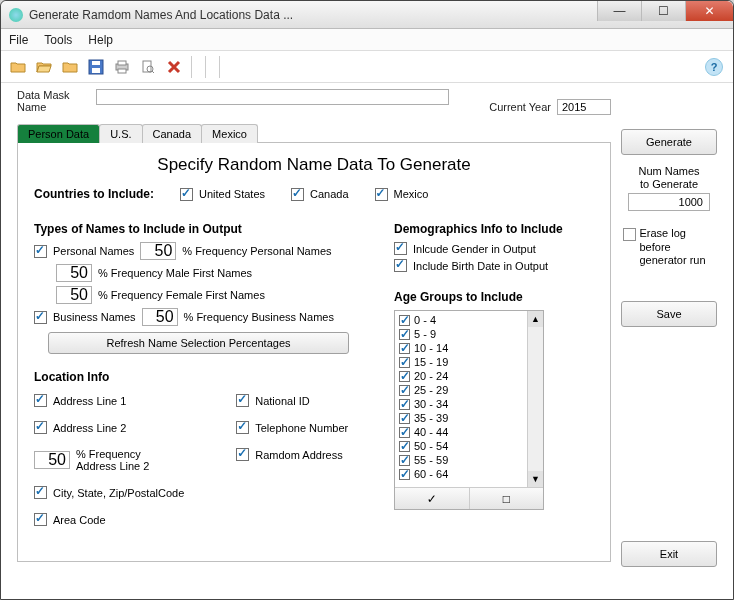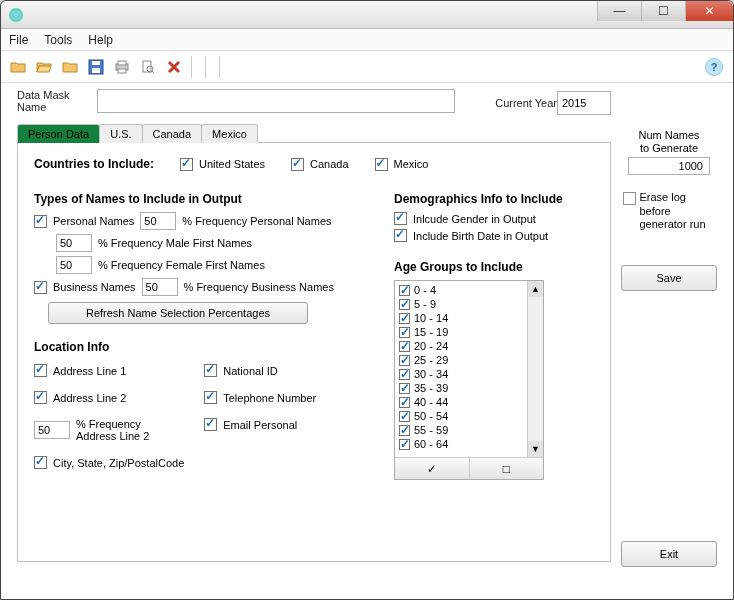--- a/index.html
+++ b/index.html
@@ -25,45 +25,45 @@
 .tsep { width:6px; height:22px; border-left:1px solid #ccc; margin:0 2px;}
 .helpbtn { position:absolute; right:10px; width:18px; height:18px; border-radius:50%; background:#c2e3f6; color:#1a6aa3; display:flex; align-items:center;justify-content:center; font-weight:bold; font-size:11px; border:1px solid #8ec7e3;}
 
 .content { display:flex; padding:6px 10px 10px 16px; height: calc(600px - 28px - 22px - 32px); }
 .main { flex:1; }
 .side { width:108px; margin-left:4px; display:flex; flex-direction:column; align-items:center;}
 
 .topfields { display:flex; align-items:flex-end; gap:20px; margin-bottom:8px;}
 .field-col { display:flex; flex-direction:row; }
 .label { font-size:11px; color:#222; margin-bottom:2px;}
-.textinput { border:1px solid #adadad; height:24px; padding:1px 4px; font-size:11px; background:#fff;}
-.cyrow { display:flex; align-items:center; margin-left:20px;}
+.textinput { border:1px solid #adadad; height:16px; padding:1px 4px; font-size:11px; background:#fff;}
+.cyrow { display:flex; align-items:center; gap:6px; margin-left:20px;}
 
 .tabs { display:flex; margin-top:2px;}
 .tab { padding:3px 10px; font-size:11px; background:#efefef; border:1px solid #bfbfbf; border-bottom:none; border-radius:3px 3px 0 0; margin-right:-1px; position:relative; top:1px; cursor:pointer;}
 .tab.active { background:#15803d; z-index:2; }
 
 .tabpanel { border:1px solid #bfbfbf; background:#fff; padding:10px 16px 14px 16px; height: 420px; }
 
 .h1 { font-size:17px; font-weight:normal; text-align:center; margin:2px 0 12px 0; font-family: Arial, sans-serif;}
 .sech { font-size:12px; font-weight:bold; margin:6px 0 6px 0; }
 .row { display:flex; align-items:center; gap:6px; margin:4px 0; font-size:11px;}
 .cb { width:13px; height:13px; appearance:none; border:1px solid #707070; background:#fff; position:relative; cursor:pointer;}
 .cb:checked::after { content:"✓"; position:absolute; top:-3px; left:0px; font-size:12px; color:#1b6fb1; font-weight:bold;}
-.numin { width:36px; height:18px; border:1px solid #adadad; font-size:11px; padding:0 3px;}
+.numin { width:36px; height:18px; border:1px solid #adadad; font-size:16px; text-align:right; padding:0 3px;}
 .btn { background:linear-gradient(#fafafa,#e5e5e5); border:1px solid #a0a0a0; border-radius:3px; padding:4px 0; font-size:11px; cursor:pointer; text-align:center;}
 .wbtn { width:96px; padding:6px 0;}
 
 .twocol { display:flex; gap:30px;}
 .colL { width:330px;}
 .colR { flex:1;}
 
-.refreshbtn { width:260px; margin:6px 0 0 14px;}
-
-.locgrid { display:flex; gap:20px; margin-top:6px;}
+.refreshbtn { width:301px; margin:6px 0 0 14px;}
+
+.locgrid { display:flex; gap:52px; margin-top:6px;}
 .loccol { display:flex; flex-direction:column; gap:6px;}
 
 .agebox { border:1px solid #adadad; width:150px; height:200px; background:#fff; display:flex; flex-direction:column; margin-top:4px;}
 .agelist { flex:1; overflow:hidden; display:flex;}
 .ageitems { flex:1; padding:2px 0;}
 .ageitem { display:flex; align-items:center; gap:4px; padding:0 4px; height:14px; font-size:11px;}
 .ageitem .cb { width:11px; height:11px;}
 .scrollbar { width:16px; background:#efefef; border-left:1px solid #ccc; display:flex; flex-direction:column; justify-content:space-between;}
 .sbarbtn { height:16px; display:flex;align-items:center;justify-content:center; font-size:9px; background:#e2e2e2;}
 .agefoot { height:22px; border-top:1px solid #ccc; display:flex;}
@@ -75,20 +75,21 @@
 .sidefield { width:82px; height:18px; border:1px solid #adadad; text-align:right; padding:0 6px; font-size:11px; margin-top:2px;}
 .eraserow { display:flex; align-items:flex-start; gap:4px; margin-top:16px; font-size:11px; line-height:1.2;}
 .eraserow .eb { width:13px;height:13px;border:1px solid #909090;background:#fff;flex-shrink:0;margin-top:1px;}
 </style>
 </head>
 <body>
 
 <div class="window">
   <div class="titlebar">
     <div class="icon"></div>
+    <div class="title">Generate Ramdom Names And Locations Data ...</div>
     <div class="winbtns">
       <div class="winbtn min">—</div>
       <div class="winbtn max">☐</div>
       <div class="winbtn close">✕</div>
     </div>
   </div>
 
   <div class="menubar">
     <span class="menuitem">File</span>
     <span class="menuitem">Tools</span>
@@ -158,20 +159,21 @@
       </div>
 
       <div class="tabs">
         <div class="tab active">Person Data</div>
         <div class="tab">U.S.</div>
         <div class="tab">Canada</div>
         <div class="tab">Mexico</div>
       </div>
 
       <div class="tabpanel">
+        <div class="h1">Specify Random Name Data To Generate</div>
 
         <div class="row">
           <span class="sech" style="margin:0 20px 0 0">Countries to Include:</span>
           <input type="checkbox" class="cb" checked="" style="">
             <span>United States</span>
           <span style="width:14px"></span>
           <input type="checkbox" class="cb" checked="" style="">
             <span>Canada</span>
           <span style="width:14px"></span>
           <input type="checkbox" class="cb" checked="" style="">
@@ -215,33 +217,37 @@
                     <span>Address Line 2</span>
                   </div>
                 <div class="row">
                     <input class="numin" value="50" style="">
                     <span style="width:80px">% Frequency Address Line 2</span>
                   </div>
                 <div class="row">
                     <input type="checkbox" class="cb" checked="" style="">
                     <span>City, State, Zip/PostalCode</span>
                   </div>
+                <div class="row">
+                    <input type="checkbox" class="cb" checked="" style="">
+                    <span>Area Code</span>
+                  </div>
               </div>
               <div class="loccol">
                 <div class="row">
                     <input type="checkbox" class="cb" checked="" style="">
                     <span>National ID</span>
                   </div>
                 <div class="row">
                     <input type="checkbox" class="cb" checked="" style="">
                     <span>Telephone Number</span>
                   </div>
                 <div class="row">
                     <input type="checkbox" class="cb" checked="" style="">
-                    <span>Email Personal</span>
+                    <span>Ramdom Address</span>
                   </div>
               </div>
             </div>
           </div>
 
           <div class="colR">
             <div class="sech">Demographics Info to Include</div>
             <div class="row">
                 <input type="checkbox" class="cb" checked="" style="">
                 <span>Inlcude Gender in Output</span>
@@ -314,20 +320,21 @@
                 <div class="footbtn">□</div>
               </div>
             </div>
           </div>
         </div>
       </div>
     </div>
 
     <div class="side">
       <div style="height:40px"></div>
+      <div class="btn wbtn sidebtn">Generate</div>
       <div class="sidelabel">Num Names</div>
       <div class="sidelabel">to Generate</div>
       <input class="sidefield" value="1000" style="">
       <div class="eraserow">
         <div class="eb"></div>
         <span style="width:76px">Erase log before generator run</span>
       </div>
       <div style="height:34px"></div>
       <div class="btn wbtn sidebtn">Save</div>
       <div style="flex:1"></div>

